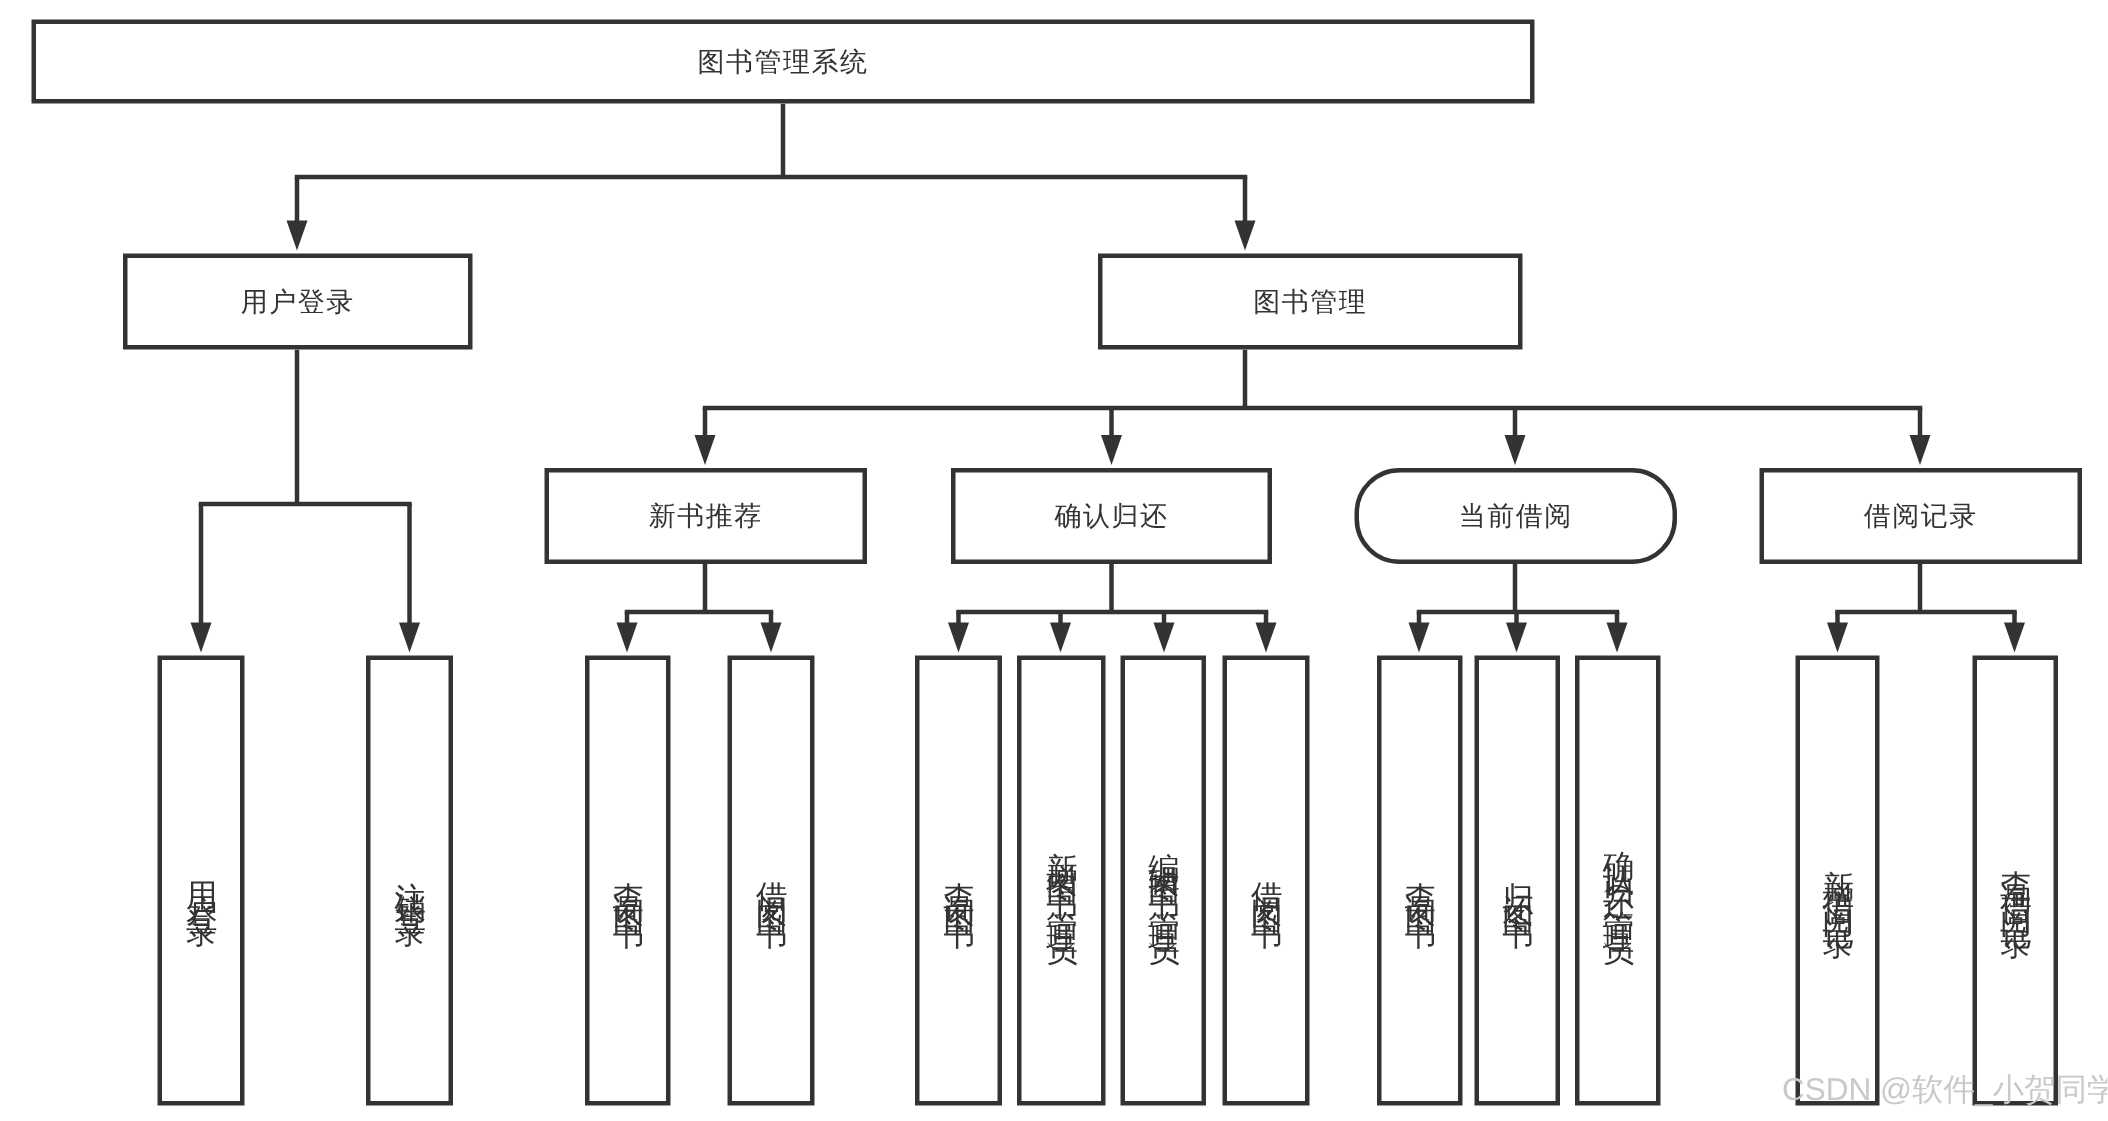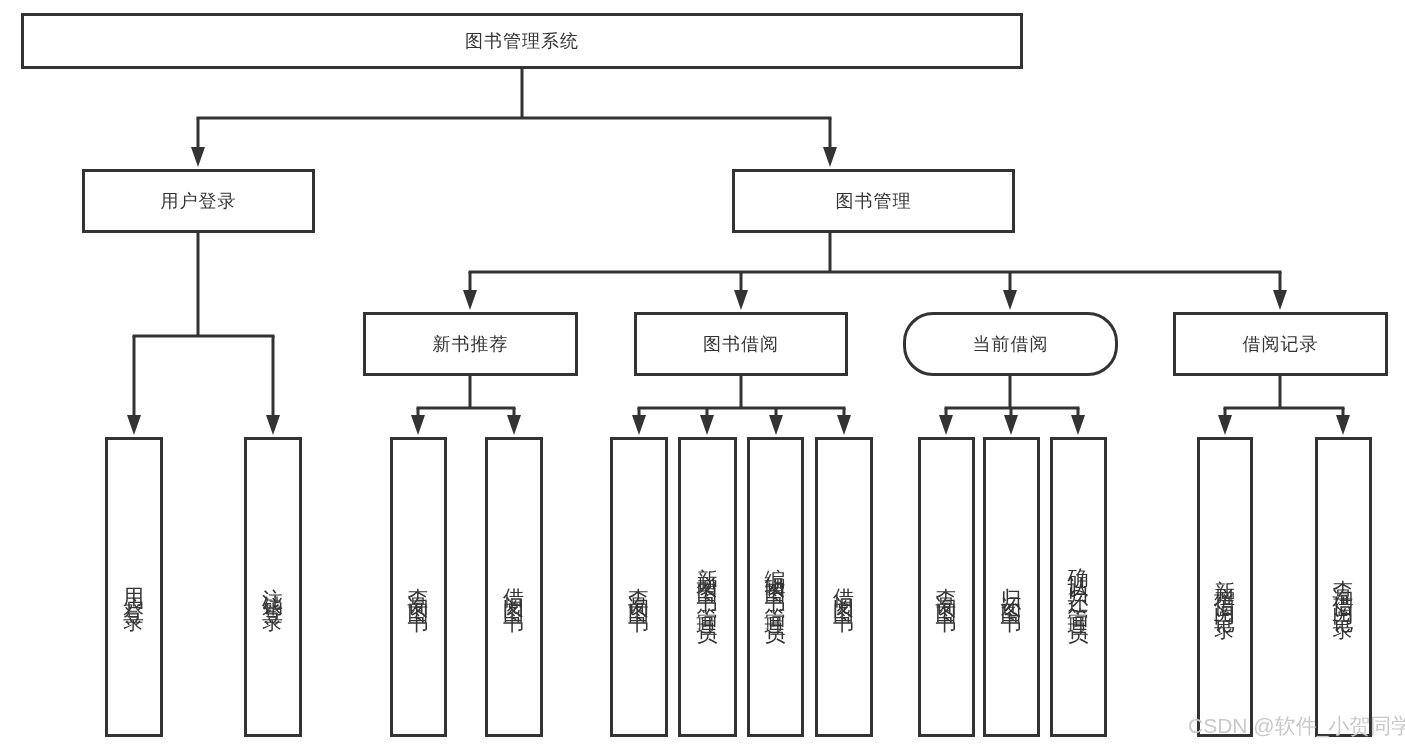--- a/index.html
+++ b/index.html
@@ -115,21 +115,21 @@
     <path d="M1343,408 V418"></path>
     <polygon points="1336,415 1350,415 1343,435"></polygon>
   </svg>
 
   <div class="box h-box" style="left:21px; top:13px; width:1002px; height:56px;">图书管理系统</div>
 
   <div class="box h-box" style="left:82px; top:169px; width:233px; height:64px;">用户登录</div>
   <div class="box h-box" style="left:712px; top:169px; width:283px; height:64px;margin-left:20px;">图书管理</div>
 
   <div class="box h-box" style="left:363px; top:312px; width:215px; height:64px;">新书推荐</div>
-  <div class="box h-box" style="left:634px; top:312px; width:214px; height:64px;">图书借阅</div>
+  <div class="box h-box" style="left:634px; top:312px; width:214px; height:64px;">确认归还</div>
   <div class="box h-box" style="left:903px; top:312px; width:215px; height:64px;border-radius:30px;">当前借阅</div>
   <div class="box h-box" style="left:1173px; top:312px; width:215px; height:64px;">借阅记录</div>
 
   <div class="box v-box" style="left:105px; top:437px; width:58px; height:300px;">用户登录</div>
   <div class="box v-box" style="left:244px; top:437px; width:58px; height:300px;">注销登录</div>
 
   <div class="box v-box" style="left:390px; top:437px; width:57px; height:300px;">查询图书</div>
   <div class="box v-box" style="left:485px; top:437px; width:58px; height:300px;">借阅图书</div>
 
   <div class="box v-box" style="left:610px; top:437px; width:58px; height:300px;">查询图书</div>

